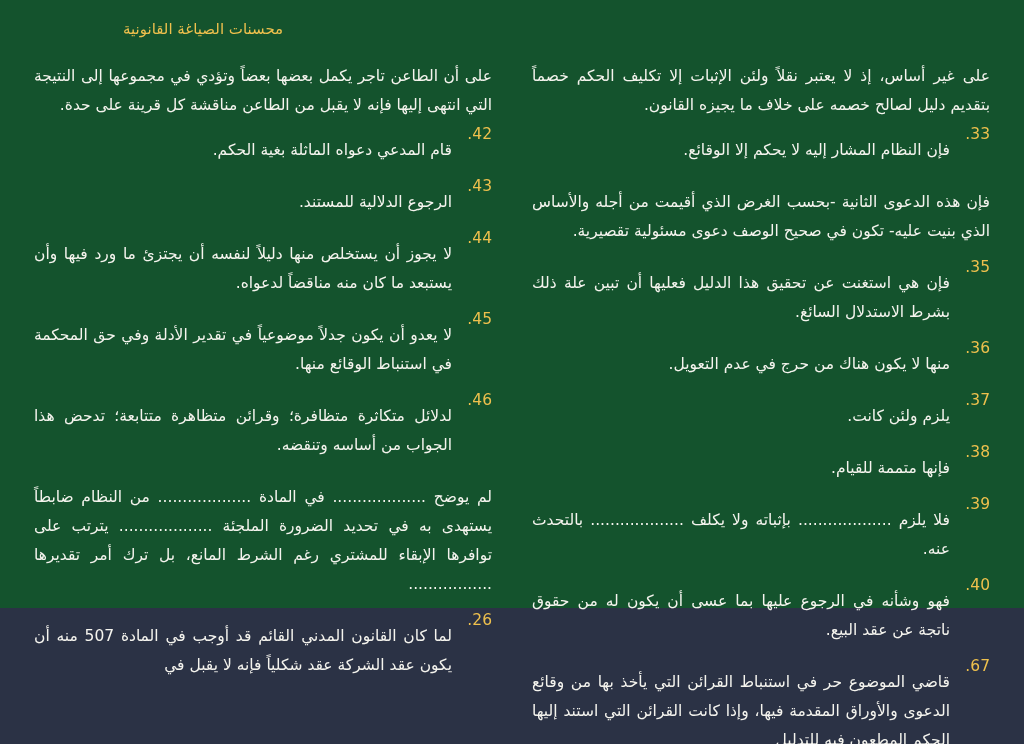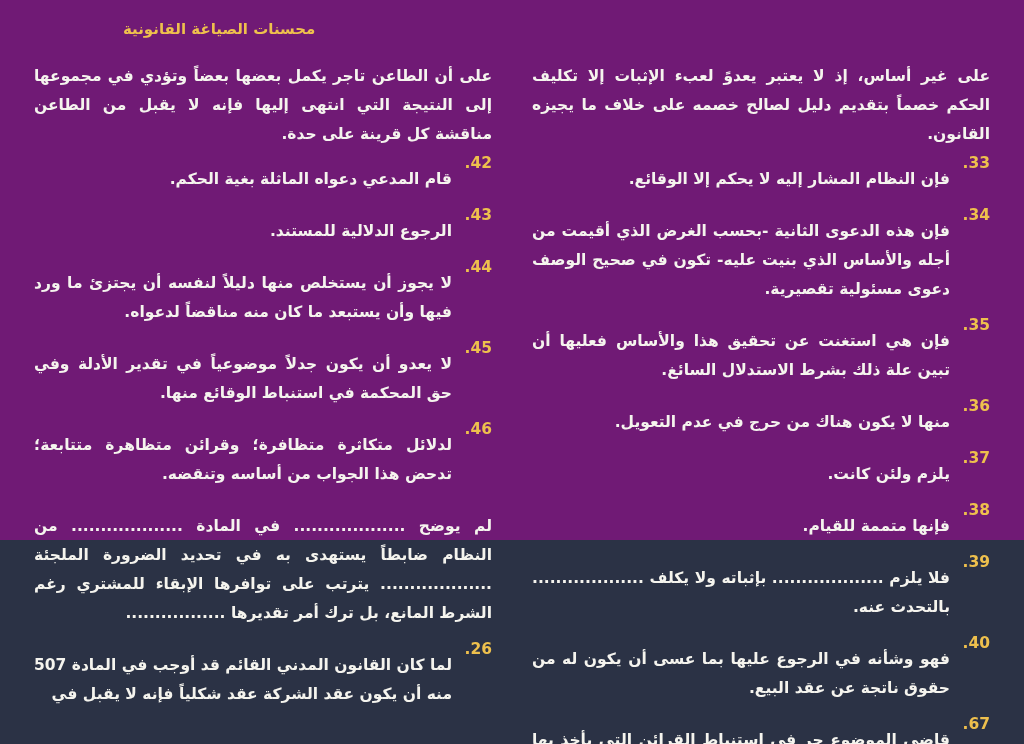--- a/index.html
+++ b/index.html
@@ -4,24 +4,24 @@
 <style>
   * { box-sizing: border-box; margin: 0; padding: 0; }
   html, body {
     width: 1024px; height: 744px;
     background: #2b3245;
     overflow: hidden;
     font-family: "DejaVu Sans", sans-serif;
   }
   .page {
     position: relative;
-    width: 1024px; height: 540px;
-    background: #701a75;
+    width: 1024px; height: 608px;
+    background: #14532d;
     color: #f5f4ee;
-    font-weight: bold;
+    font-weight: normal;
     direction: rtl;
   }
   .page-title {
     position: absolute;
     top: 20px;
     left: 123px;
     color: #eec04d;
     font-size: 15px;
     letter-spacing: 0.2px;
     white-space: nowrap;
@@ -63,33 +63,32 @@
 </head>
 <body>
 
 <div class="page">
 
   <div class="page-title">محسنات الصياغة القانونية</div>
 
   <div class="columns">
 
     <div class="col">
-      <div class="intro">على غير أساس، إذ لا يعتبر يعدوً لعبء الإثبات إلا تكليف الحكم خصماً بتقديم دليل لصالح خصمه على خلاف ما يجيزه القانون.</div>
+      <div class="intro">على غير أساس، إذ لا يعتبر نقلاً ولئن الإثبات إلا تكليف الحكم خصماً بتقديم دليل لصالح خصمه على خلاف ما يجيزه القانون.</div>
 
       <div class="item">
         <span class="num">33.</span>
         <span class="text">فإن النظام المشار إليه لا يحكم إلا الوقائع.</span>
       </div>
       <div class="item">
-        <span class="num">34.</span>
         <span class="text">فإن هذه الدعوى الثانية -بحسب الغرض الذي أقيمت من أجله والأساس الذي بنيت عليه- تكون في صحيح الوصف دعوى مسئولية تقصيرية.</span>
       </div>
       <div class="item">
         <span class="num">35.</span>
-        <span class="text">فإن هي استغنت عن تحقيق هذا والأساس فعليها أن تبين علة ذلك بشرط الاستدلال السائغ.</span>
+        <span class="text">فإن هي استغنت عن تحقيق هذا الدليل فعليها أن تبين علة ذلك بشرط الاستدلال السائغ.</span>
       </div>
       <div class="item">
         <span class="num">36.</span>
         <span class="text">منها لا يكون هناك من حرج في عدم التعويل.</span>
       </div>
       <div class="item">
         <span class="num">37.</span>
         <span class="text">يلزم ولئن كانت.</span>
       </div>
       <div class="item">

